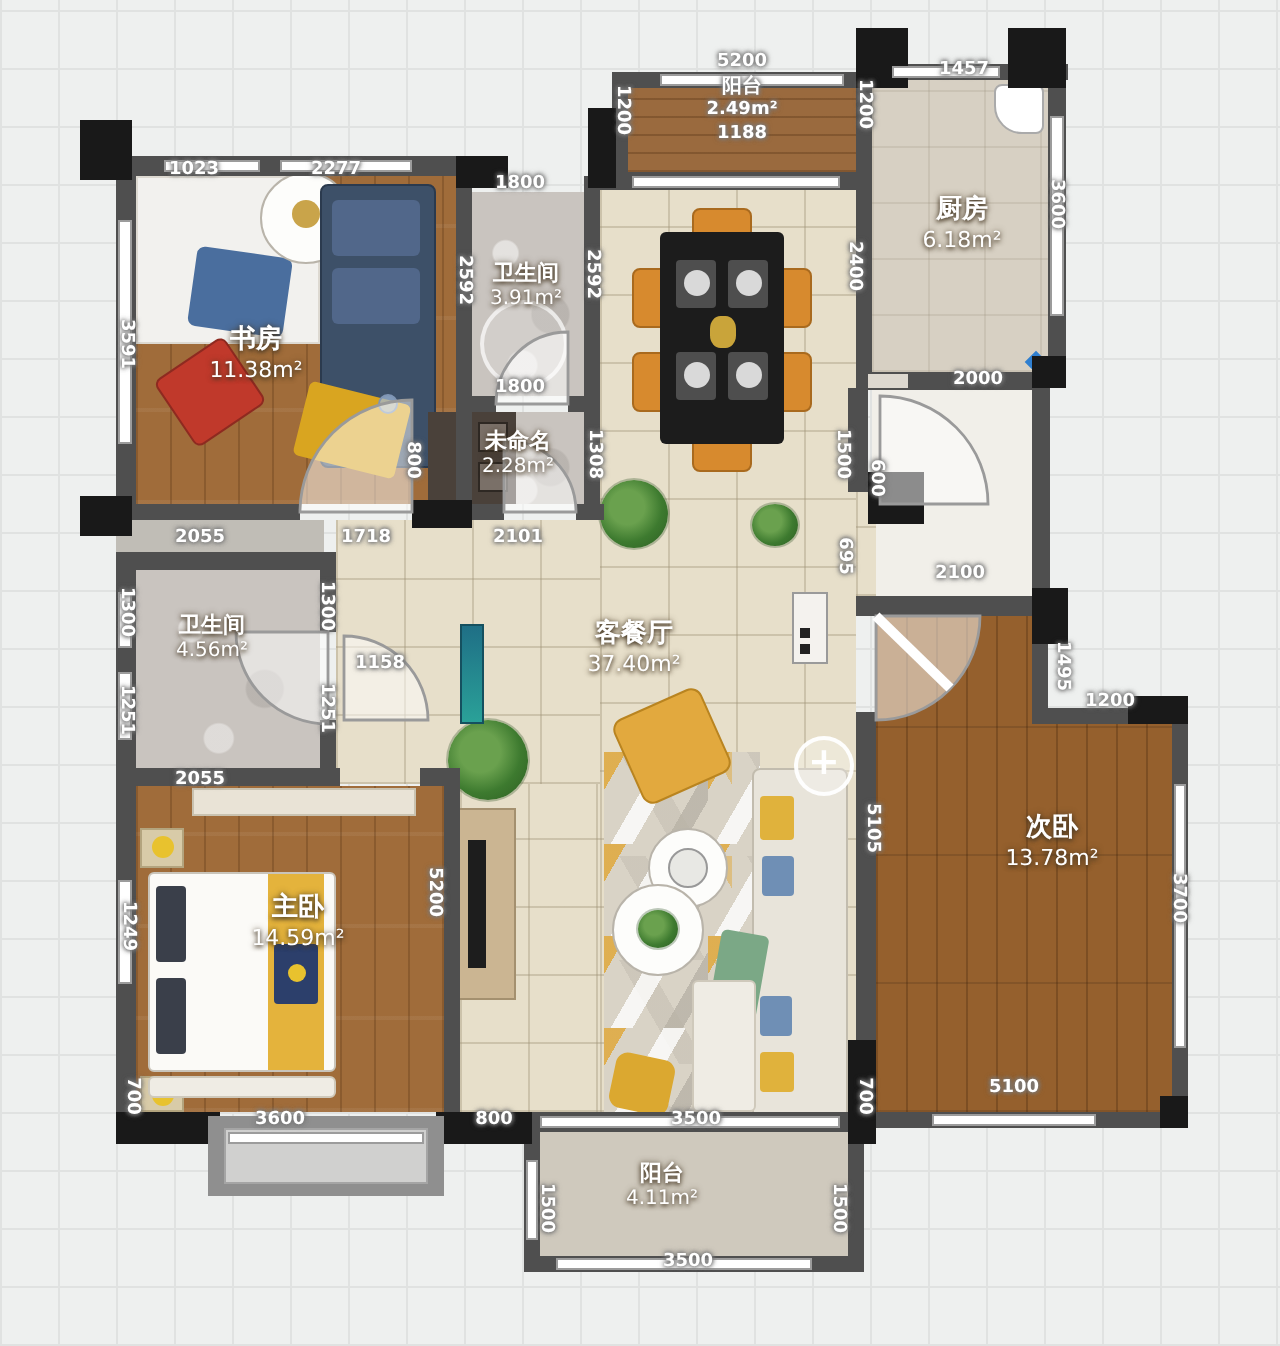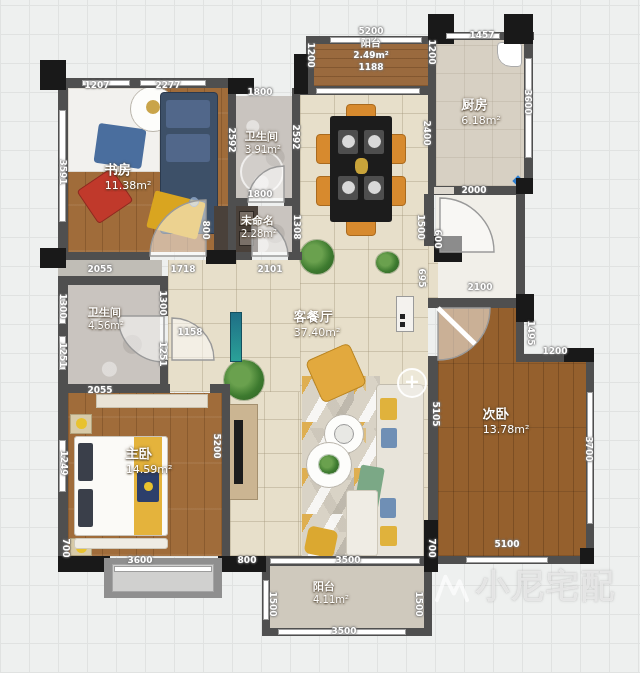--- a/index.html
+++ b/index.html
@@ -37,21 +37,21 @@
   .pillar{background:#191919;}
   .win{background:#fff;border:1px solid #9c9c9c;}
   .shaft{background:#c0bdb6;}
   .bay-outer{background:#8f8f8f;}
   .bay-inner{background:#d0d0cf;border:1px solid #a5a5a5;}
   
   .dim{position:absolute;font-size:9px;font-weight:700;color:#fff;white-space:nowrap;
     text-shadow:0 0 2px #7a7a7a,0 0 2px #7a7a7a,0 0 3px #7a7a7a;
     transform:translate(-50%,-50%);z-index:40;}
   .dim.v{transform:translate(-50%,-50%) rotate(90deg);}
-  .room-label{position:absolute;transform:translate(-50%,-50%);color:#fff;
+  .room-label{position:absolute;transform:translate(-50%,-50%);text-align:center;color:#fff;
     text-shadow:0 1px 2px rgba(70,55,35,.95),0 0 3px rgba(70,55,35,.7);z-index:40;white-space:nowrap;}
   .room-label .name{font-size:13px;font-weight:700;}
   .room-label .area{font-size:11px;}
   .room-label.small .name{font-size:11px;}
   .room-label.small .area{font-size:10px;}
   
   .sofa-navy{background:#3d5068;border:1px solid #2b3a4e;border-radius:4px;}
   .cushion{background:#51678a;border-radius:3px;}
   .chair-red{background:#c0392b;border:1px solid #8e2a20;border-radius:4px;}
   .chair-blue{background:#4a6e9e;border-radius:4px;}
@@ -311,50 +311,50 @@
     <div class="area">4.56m²</div>
   </div>
   <div class="room-label" style="left:317px;top:323px">
     <div class="name">客餐厅</div>
     <div class="area">37.40m²</div>
   </div>
   <div class="room-label" style="left:149px;top:460px">
     <div class="name">主卧</div>
     <div class="area">14.59m²</div>
   </div>
-  <div class="room-label" style="left:506px;top:420px">
+  <div class="room-label" style="left:526px;top:420px">
     <div class="name">次卧</div>
     <div class="area">13.78m²</div>
   </div>
   <div class="room-label small" style="left:331px;top:592px">
     <div class="name">阳台</div>
     <div class="area">4.11m²</div>
   </div>
 
   <span class="dim" style="left:371px;top:31px">5200</span>
   <span class="dim" style="left:371px;top:43px;font-size:10px">阳台</span>
   <span class="dim" style="left:371px;top:55px">2.49m²</span>
   <span class="dim" style="left:371px;top:67px">1188</span>
 
-  <span class="dim" style="left:97px;top:85px">1207</span>
+  <span class="dim" style="left:97px;top:85px">1023</span>
   <span class="dim" style="left:168px;top:85px">2277</span>
   <span class="dim v" style="left:63px;top:172px">3591</span>
   <span class="dim" style="left:260px;top:92px">1800</span>
   <span class="dim" style="left:260px;top:194px">1800</span>
   <span class="dim v" style="left:232px;top:140px">2592</span>
   <span class="dim v" style="left:296px;top:137px">2592</span>
   <span class="dim v" style="left:311px;top:55px">1200</span>
   <span class="dim v" style="left:432px;top:52px">1200</span>
   <span class="dim" style="left:482px;top:35px">1457</span>
   <span class="dim v" style="left:528px;top:102px">3600</span>
-  <span class="dim" style="left:474px;top:190px">2000</span>
+  <span class="dim" style="left:489px;top:190px">2000</span>
   <span class="dim v" style="left:427px;top:133px">2400</span>
   <span class="dim" style="left:100px;top:269px">2055</span>
   <span class="dim" style="left:183px;top:269px">1718</span>
-  <span class="dim" style="left:270px;top:269px">2101</span>
+  <span class="dim" style="left:259px;top:269px">2101</span>
   <span class="dim v" style="left:206px;top:230px">800</span>
   <span class="dim v" style="left:297px;top:227px">1308</span>
   <span class="dim v" style="left:421px;top:227px">1500</span>
   <span class="dim v" style="left:438px;top:239px">600</span>
   <span class="dim v" style="left:422px;top:278px">695</span>
   <span class="dim" style="left:480px;top:287px">2100</span>
   <span class="dim v" style="left:63px;top:306px">1300</span>
   <span class="dim v" style="left:63px;top:355px">1251</span>
   <span class="dim" style="left:100px;top:390px">2055</span>
   <span class="dim v" style="left:163px;top:303px">1300</span>
@@ -370,20 +370,14 @@
   <span class="dim" style="left:555px;top:351px">1200</span>
   <span class="dim v" style="left:589px;top:449px">3700</span>
   <span class="dim" style="left:507px;top:544px">5100</span>
   <span class="dim v" style="left:432px;top:548px">700</span>
   <span class="dim" style="left:348px;top:560px">3500</span>
   <span class="dim v" style="left:273px;top:604px">1500</span>
   <span class="dim v" style="left:419px;top:604px">1500</span>
   <span class="dim" style="left:344px;top:631px">3500</span>
 
   <div class="plus-btn">+</div>
-  <div class="watermark">
-    <svg width="38" height="36" viewBox="0 0 40 38">
-      <path d="M4 33 L13 8 L22 26 L28 13 L36 33" fill="none" stroke="rgba(255,255,255,0.66)" stroke-width="4" stroke-linejoin="round" stroke-linecap="round"></path>
-    </svg>
-    <span>小尼宅配</span>
-  </div>
 
 </div>
 
 </body></html>

